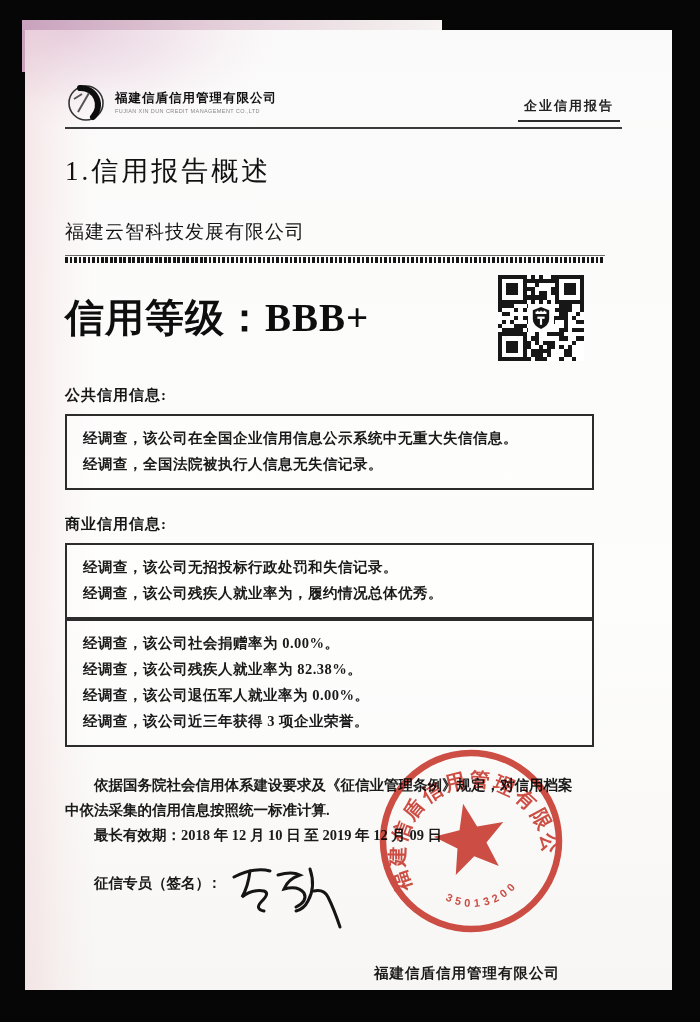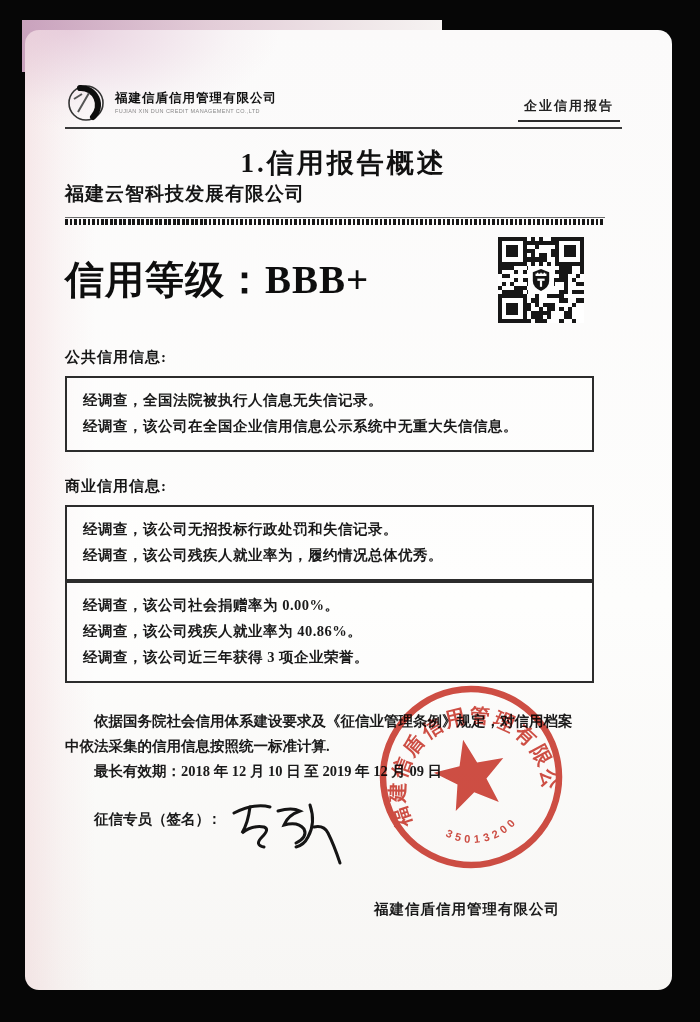--- a/index.html
+++ b/index.html
@@ -11,38 +11,38 @@
   .backdrop { position:absolute; left:22px; top:20px; width:420px; height:52px;
               background:linear-gradient(90deg,#c9a2bd,#e3cdd8 45%,#efe6e8 80%,#f6f3f2);
               z-index:0; }
 
   .page { position:absolute; left:25px; top:30px; right:28px; bottom:32px; z-index:1;
           background:
             radial-gradient(ellipse 280px 130px at 45px 0px, rgba(214,168,196,.50), rgba(238,222,230,.22) 58%, rgba(0,0,0,0) 75%),
             linear-gradient(90deg, rgba(233,188,192,.30), rgba(233,188,192,.10) 38px, rgba(0,0,0,0) 70px),
             linear-gradient(180deg,#fbfafa,#fdfdfc 60%,#f7f6f4);
           color:#1c1c1c;
-          padding:52px 50px 12px 40px;border-radius:14px; }
+          padding:52px 50px 12px 40px; }
 
   
   .hdr { display:flex; justify-content:space-between; align-items:flex-end; }
   .logo { display:flex; align-items:center; gap:6px; }
   .logo-txt .cn { font-family:"Liberation Sans","DejaVu Sans",sans-serif;
                   font-size:12.5px; font-weight:bold; letter-spacing:1px; color:#111; }
   .logo-txt .en { font-family:"Liberation Sans","DejaVu Sans",sans-serif;
                   font-size:5.5px; color:#888; letter-spacing:.4px; margin-top:1px; }
   .doctype { font-family:"Liberation Sans","DejaVu Sans",sans-serif;
              font-size:13px; font-weight:bold; letter-spacing:2px; color:#222;
              border-bottom:2px solid #2b2b2b; padding:0 6px 5px; margin-right:2px; }
   .hdr-rule { border:none; border-top:2px solid #3a3a3a; margin-top:5px; }
 
   
-  .title { text-align:center; font-size:27px; font-weight:bold; letter-spacing:3px;
-           margin-top:16px; color:#111; }
-  .company { font-size:19px; font-weight:bold; letter-spacing:1px; color:#151515; }
+  .title { font-size:27px; font-weight:normal; letter-spacing:3px;
+           margin-top:24px; color:#111; }
+  .company { font-size:19px; font-weight:normal; letter-spacing:1px; margin-top:30px; color:#151515; }
 
   .divider-thin { height:1px; background:#6a6a6a; margin-top:10px; width:97%; }
   .divider-bar  { height:6px; width:97%; margin-top:1px;
                   background:repeating-linear-gradient(90deg,#161616 0 2.5px,rgba(0,0,0,0) 2.5px 4.5px); }
 
   
   .rating-row { display:flex; justify-content:space-between; align-items:center;
                 margin-top:12px; padding-right:38px; }
   .rating { font-size:39px; font-weight:bold; color:#0e0e0e; letter-spacing:1px; }
   .qr { width:86px; height:86px; position:relative; display:grid;
@@ -559,33 +559,34 @@
             <rect x="13.9" y="5" width="1.6" height="1.6" fill="#fff"></rect>
           <rect x="7" y="11.5" width="8" height="2.4" fill="#fff"></rect>
           <rect x="9.8" y="13.5" width="2.4" height="7" fill="#fff"></rect>
         </svg>
       </div>
     </div>
   </div>
 
   <div class="sec-label">公共信用信息:</div>
   <div class="sec-box">
+    <div class="line">经调查，该公司在全国企业信用信息公示系统中无重大失信信息。</div>
     <div class="line">经调查，全国法院被执行人信息无失信记录。</div>
-    <div class="line">经调查，该公司在全国企业信用信息公示系统中无重大失信信息。</div>
   </div>
 
   <div class="sec-label">商业信用信息:</div>
   <div class="sec-box">
     <div class="line">经调查，该公司无招投标行政处罚和失信记录。</div>
     <div class="line">经调查，该公司残疾人就业率为，履约情况总体优秀。</div>
   </div>
 
   <div class="sec-box">
     <div class="line">经调查，该公司社会捐赠率为 0.00%。</div>
-    <div class="line">经调查，该公司残疾人就业率为 40.86%。</div>
+    <div class="line">经调查，该公司残疾人就业率为 82.38%。</div>
+    <div class="line">经调查，该公司退伍军人就业率为 0.00%。</div>
     <div class="line">经调查，该公司近三年获得 3 项企业荣誉。</div>
   </div>
 
   <div class="footer">
     <div class="indent">依据国务院社会信用体系建设要求及《征信业管理条例》规定，对信用档案</div>
     <div>中依法采集的信用信息按照统一标准计算.</div>
     <div class="indent">最长有效期：2018 年 12 月 10 日  至  2019 年 12 月 09 日</div>
     <div class="sig-row">
       <span class="sig-label">征信专员（签名）:</span>
       <svg class="signature" width="120" height="72" viewBox="0 0 120 72">

